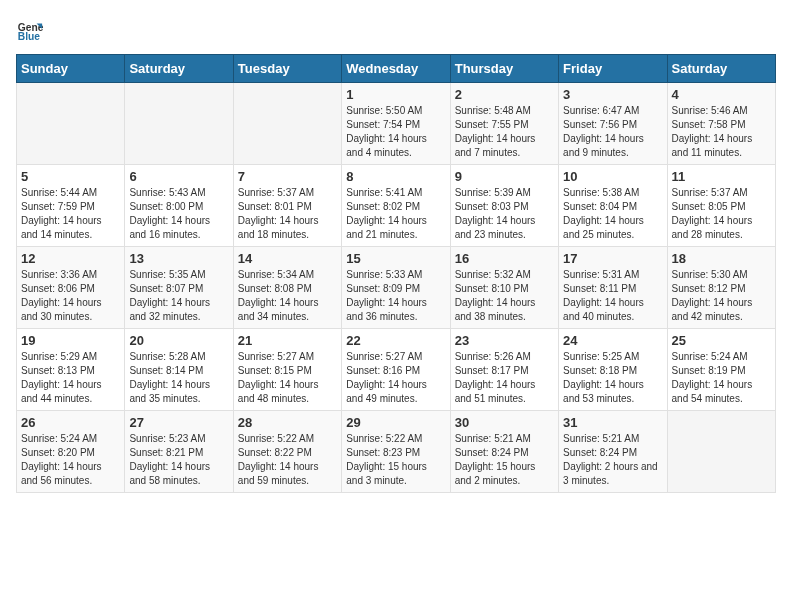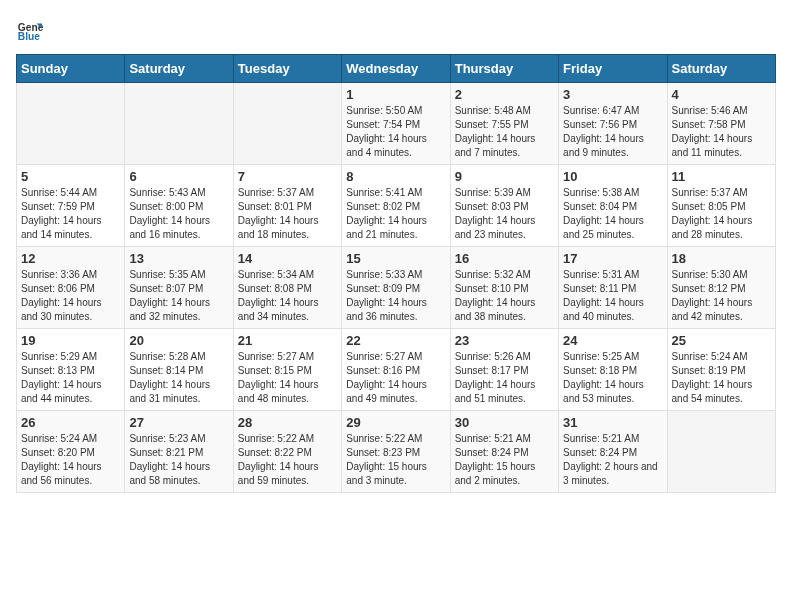--- a/index.html
+++ b/index.html
@@ -251,21 +251,21 @@
         <td>
           <div class="day-number">19</div>
           <div class="day-info">Sunrise: 5:29 AM</div>
           <div class="day-info">Sunset: 8:13 PM</div>
           <div class="day-info">Daylight: 14 hours and 44 minutes.</div>
         </td>
         <td>
           <div class="day-number">20</div>
           <div class="day-info">Sunrise: 5:28 AM</div>
           <div class="day-info">Sunset: 8:14 PM</div>
-          <div class="day-info">Daylight: 14 hours and 31 minutes.</div>
+          <div class="day-info">Daylight: 14 hours and 35 minutes.</div>
         </td>
         <td>
           <div class="day-number">21</div>
           <div class="day-info">Sunrise: 5:27 AM</div>
           <div class="day-info">Sunset: 8:15 PM</div>
           <div class="day-info">Daylight: 14 hours and 48 minutes.</div>
         </td>
         <td>
           <div class="day-number">22</div>
           <div class="day-info">Sunrise: 5:27 AM</div>

